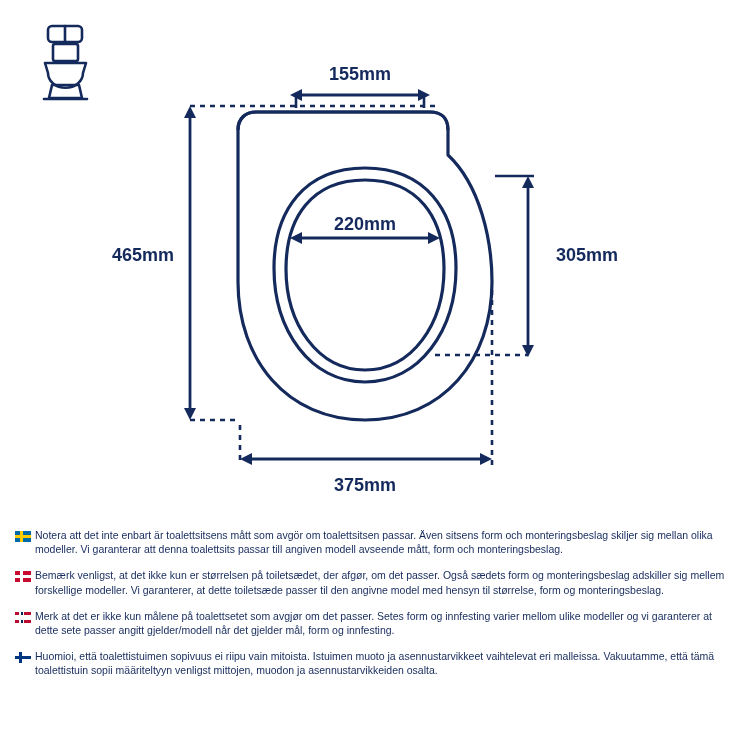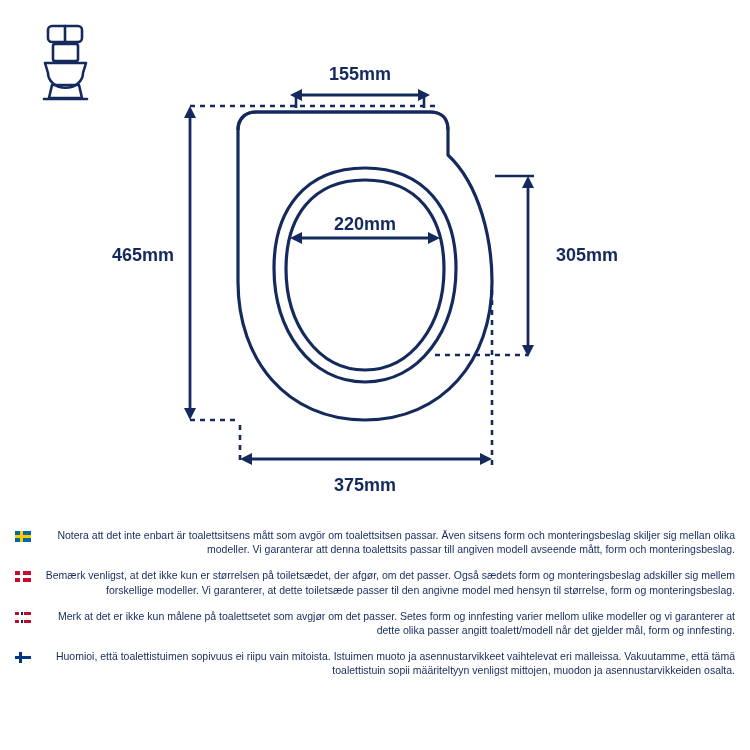--- a/index.html
+++ b/index.html
@@ -43,21 +43,21 @@
     height: 11px;
     margin-top: 3px;
     margin-right: 4px;
     position: relative;
     overflow: hidden;
   }
   .note-text {
     font-size: 10.5px;
     line-height: 1.35;
     color: #152a5c;
-    text-align: right;
+    text-align: left;
     max-width: 700px;
   }
   
   .flag-se { background: #006aa7; }
   .flag-se::before {
     content: "";
     position: absolute;
     left: 5px; top: 0; width: 3px; height: 11px;
     background: #fecc00;
   }
@@ -216,21 +216,21 @@
     <div class="note">
       <span class="note-flag flag-dk"></span>
       <span class="note-text">Bemærk venligst, at det ikke kun er størrelsen på toiletsædet, der afgør, om det passer. Også sædets form og monteringsbeslag adskiller sig mellem forskellige modeller. Vi garanterer, at dette toiletsæde passer til den angivne model med hensyn til størrelse, form og monteringsbeslag.</span>
     </div>
 
     <div class="note">
       <span class="note-flag flag-no">
           <i></i>
           <u></u>
         </span>
-      <span class="note-text">Merk at det er ikke kun målene på toalettsetet som avgjør om det passer. Setes form og innfesting varier mellom ulike modeller og vi garanterer at dette olika passer angitt toalett/modell når det gjelder mål, form og innfesting.</span>
+      <span class="note-text">Merk at det er ikke kun målene på toalettsetet som avgjør om det passer. Setes form og innfesting varier mellom ulike modeller og vi garanterer at dette sete passer angitt gjelder/modell når det gjelder mål, form og innfesting.</span>
     </div>
 
     <div class="note">
       <span class="note-flag flag-fi"></span>
       <span class="note-text">Huomioi, että toalettistuimen sopivuus ei riipu vain mitoista. Istuimen muoto ja asennustarvikkeet vaihtelevat eri malleissa. Vakuutamme, että tämä toalettistuin sopii määriteltyyn venligst mittojen, muodon ja asennustarvikkeiden osalta.</span>
     </div>
 
   </div>
 </div>
 

